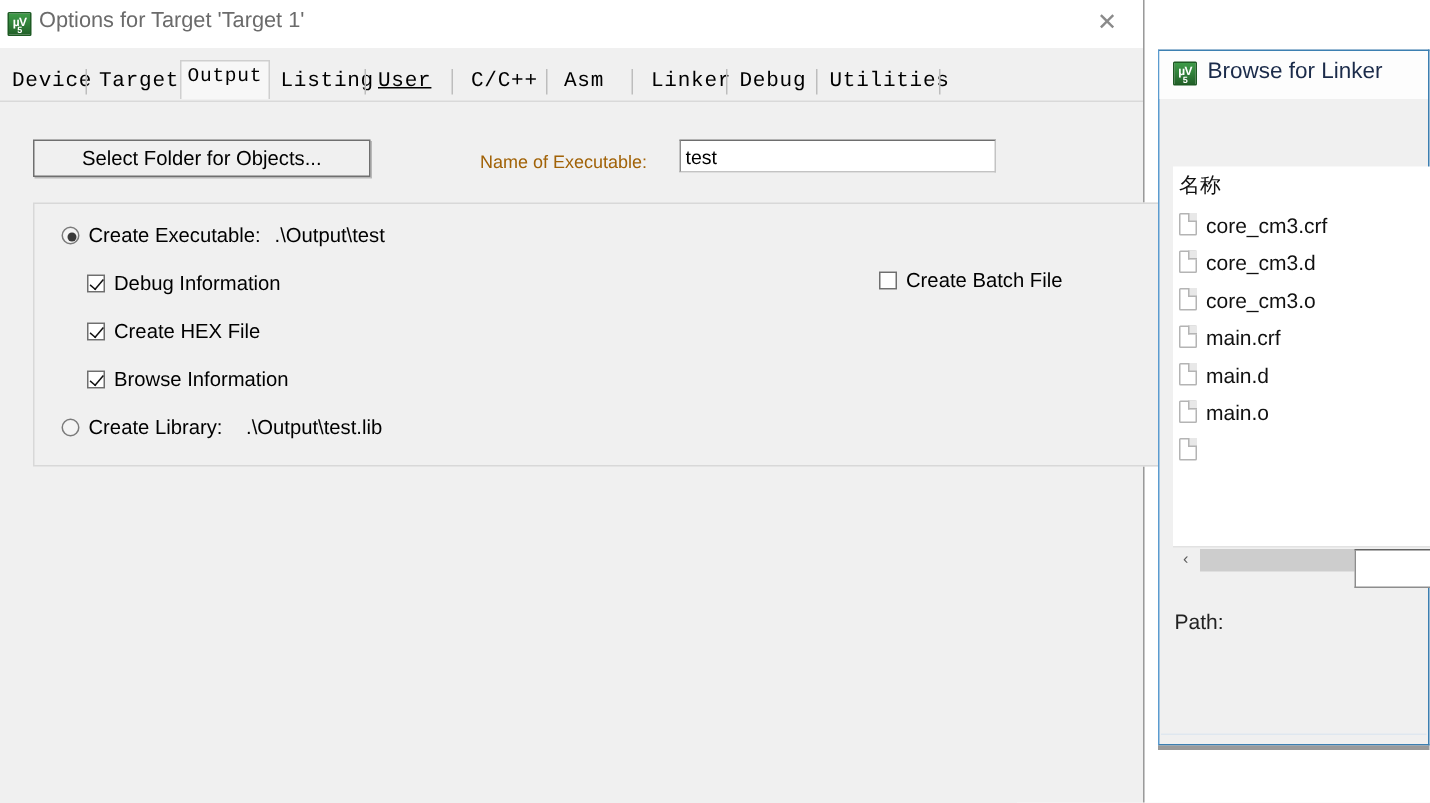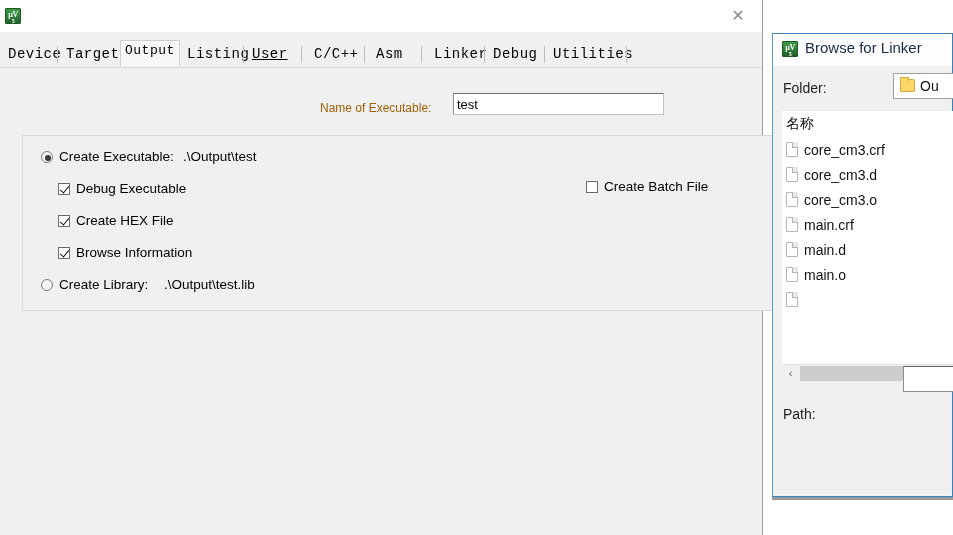--- a/index.html
+++ b/index.html
@@ -26,21 +26,21 @@
   }
   .uv-icon {
     position: absolute;
     width: 16px; height: 16px;
     background: linear-gradient(180deg,#3e9b48 0%,#2f7d38 55%,#226028 100%);
     border: 1px solid #1d5a23;
     border-radius: 1px;
     color: #ffffff;
     font-size: 7px;
     line-height: 7px;
-    font-family: Liberation Serif, serif;
+    font-family: Liberation Sans, sans-serif;
     font-weight: bold;
     text-align: center;
   }
   .uv-icon i { display:block; font-style: normal; letter-spacing: -0.5px; }
   .uv-icon .a { margin-top: 2px; font-size: 8px; }
   .uv-icon .b { font-size: 6px; }
   #options-icon { left: 5px; top: 8px; }
   #options-title {
     position: absolute; left: 26px; top: 6px;
     font-size: 14.5px; color: #6b6b6b;
@@ -294,20 +294,21 @@
 </head>
 <body>
 
 <div id="options-dialog">
 
   <div id="options-titlebar">
     <div class="uv-icon" id="options-icon">
       <i class="a">µV</i>
         <i class="b">5</i>
     </div>
+    <div id="options-title">Options for Target 'Target 1'</div>
     <div id="options-close">✕</div>
   </div>
 
   <div id="tabstrip">
     <div class="tab" style="left:4px;">Device</div>
     <div class="tabsep" style="left:57px;"></div>
     <div class="tab" style="left:62px;">Target</div>
     <div class="tab sel" style="left:120px;">Output</div>
     <div class="tab" style="left:183px;">Listing</div>
     <div class="tabsep" style="left:243px;"></div>
@@ -321,35 +322,36 @@
     <div class="tabsep" style="left:484px;"></div>
     <div class="tab" style="left:489px;">Debug</div>
     <div class="tabsep" style="left:544px;"></div>
     <div class="tab" style="left:549px;">Utilities</div>
     <div class="tabsep" style="left:626px;"></div>
   </div>
   <div id="tabstrip-line"></div>
 
   <div id="options-body">
 
+    <div id="select-folder-btn">Select Folder for Objects...</div>
 
     <div id="exe-label">Name of Executable:</div>
     <input id="exe-input" type="text" value="test" style="">
 
     <div id="groupbox">
 
       <div class="radio-row" style="left:18px; top:13px;">
         <span class="radio on"></span>
         <span class="ctl-label">Create Executable:</span>
         <span class="ctl-path" style="left:142px;">.\Output\test</span>
       </div>
 
       <div class="check-row" style="left:35px; top:45px;">
         <span class="checkbox on"></span>
-        <span class="ctl-label">Debug Executable</span>
+        <span class="ctl-label">Debug Information</span>
       </div>
 
       <div class="check-row" style="left:35px; top:77px;">
         <span class="checkbox on"></span>
         <span class="ctl-label">Create HEX File</span>
       </div>
 
       <div class="check-row" style="left:35px; top:109px;">
         <span class="checkbox on"></span>
         <span class="ctl-label">Browse Information</span>
@@ -373,27 +375,20 @@
 <div id="browse-dialog">
 
   <div id="browse-titlebar">
     <div class="uv-icon" id="browse-icon">
       <i class="a">µV</i>
         <i class="b">5</i>
     </div>
     <div id="browse-title">Browse for Linker</div>
   </div>
 
-  <div id="browse-folder-row">
-    <div id="folder-label">Folder:</div>
-    <div id="folder-combo">
-      <span class="folder-glyph"></span>
-      <span id="folder-combo-text">Ou</span>
-    </div>
-  </div>
 
   <div id="browse-list">
     <div id="list-header">名称</div>
     <div id="list-items">
       <div class="list-item">
         <span class="file-glyph"></span>
         <span>core_cm3.crf</span>
       </div>
       <div class="list-item">
         <span class="file-glyph"></span>

